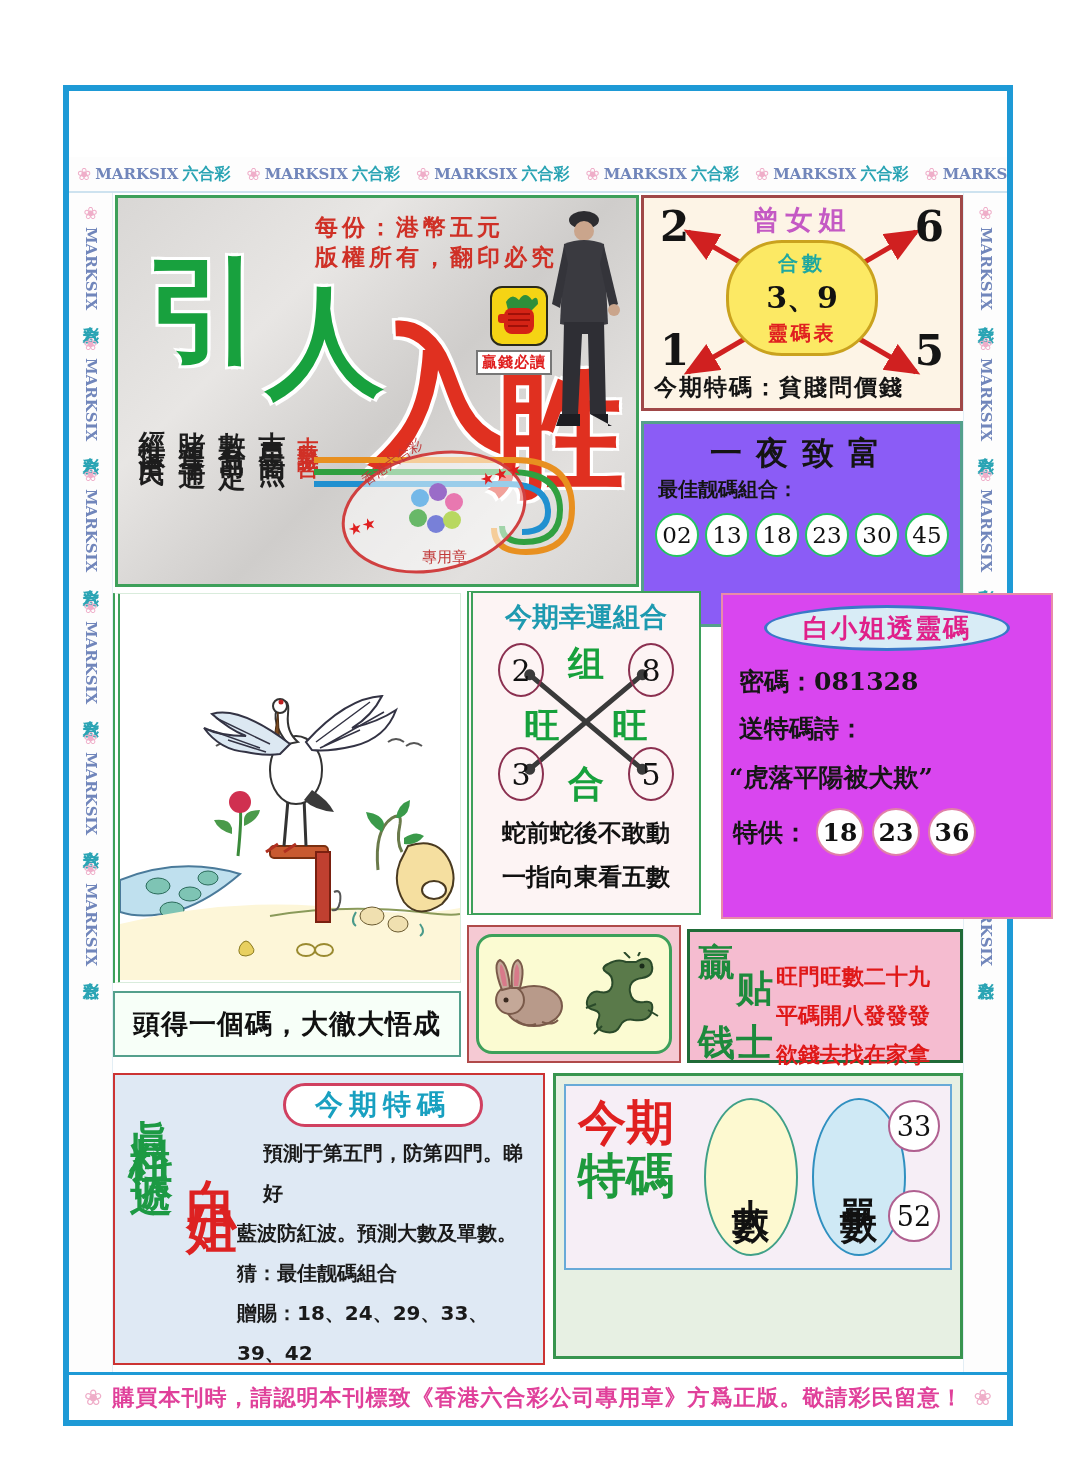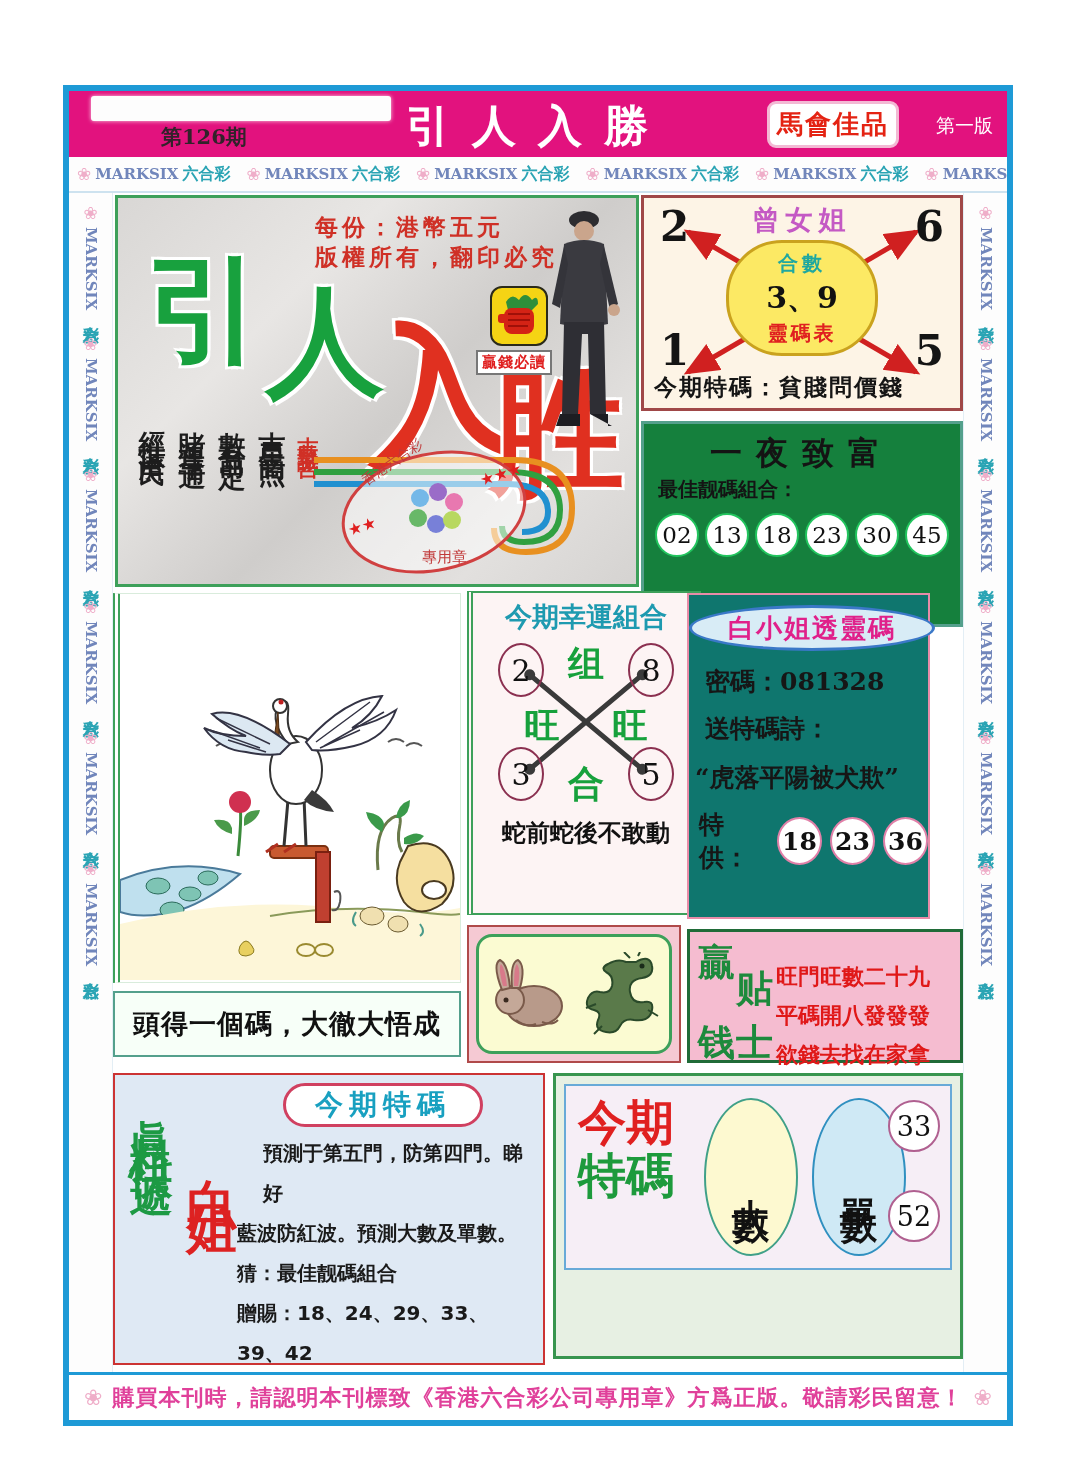--- a/index.html
+++ b/index.html
@@ -62,21 +62,21 @@
   .zn-num { position:absolute; color:#141414; font-size:42px; font-weight:bold; font-family:"DejaVu Serif", serif; line-height:1; }
   .zn-oval { position:absolute; left:50%; transform:translateX(-50%); top:42px; width:152px; height:116px;
              background:#fce964; border:3px solid #caa21e; border-radius:56px;
              display:flex; flex-direction:column; align-items:center; justify-content:center; gap:1px; }
   .zn-oval .t1 { color:#1fa8a0; font-size:20px; font-weight:bold; letter-spacing:4px; }
   .zn-oval .t2 { color:#111; font-size:30px; font-weight:bold; font-family:"DejaVu Serif", serif; }
   .zn-oval .t3 { color:#e02020; font-size:20px; font-weight:bold; letter-spacing:3px; }
   .zn-special { position:absolute; left:10px; bottom:5px; color:#151515; font-size:23px; font-weight:bold; font-family:"DejaVu Serif", serif; letter-spacing:2px; }
 
   
-  .yiye { left:528px; top:228px; width:322px; height:206px; background:#15803d; border:3px solid #54a08c; }
+  .yiye { left:528px; top:228px; width:322px; height:206px; background:#8b5cf6; border:3px solid #54a08c; }
   .yy-title { text-align:center; margin-top:8px; color:#141414; font-size:32px; font-weight:bold; letter-spacing:14px; font-family:"DejaVu Serif", serif; }
   .yy-sub { margin:0 0 0 14px; color:#141414; font-size:20px; font-weight:bold; font-family:"DejaVu Serif", serif; }
   .yy-nums { display:flex; justify-content:space-around; padding:0 8px; margin-top:10px; }
   .numcircle { width:44px; height:44px; border:2px solid #22c55e; border-radius:50%; background:#fff;
                display:flex; align-items:center; justify-content:center; font-size:23px; font-family:"DejaVu Serif", serif; color:#111; }
 
   
   .crane { left:0; top:400px; width:348px; height:390px; background:#fff; border:1px solid #d9ecdc; border-left:7px double #3da05a; }
   
   .caption { left:0; top:798px; width:348px; height:66px; background:#f7fff8; border:2px solid #54a08c;
@@ -94,21 +94,21 @@
   .lk-num { position:absolute; width:46px; height:54px; border:2px solid #8b3050; border-radius:50%; background:transparent;
             display:flex; align-items:center; justify-content:center; color:#111; font-size:30px; font-family:"DejaVu Serif", serif; }
   .lk-ch { position:absolute; color:#17a13c; font-size:36px; font-weight:bold; font-family:"DejaVu Serif", serif; line-height:1; }
   .lk-text { margin-top:10px; text-align:center; color:#111; font-size:24px; font-weight:bold; font-family:"DejaVu Serif", serif; line-height:44px; white-space:nowrap; }
 
   
   .rabbit { left:354px; top:732px; width:214px; height:138px; background:#f5c9d3; border:2px solid #b04a4a; padding:7px; }
   .rabbit-inner { width:100%; height:100%; background:#fbfbd2; border:3px solid #3da05a; border-radius:16px; display:flex; align-items:center; justify-content:space-around; }
 
   
-  .bai { left:574px; top:400px; width:243px; height:326px; background:#0f766e; border:2px solid #e88ca8; }
+  .bai { left:608px; top:400px; width:332px; height:326px; background:#d946ef; border:2px solid #e88ca8; }
   .bai-oval { margin:10px auto 0; width:246px; height:46px; background:#d8ecf6; border:3px solid #3a78c8; border-radius:50%;
               display:flex; align-items:center; justify-content:center; color:#e0208a; font-size:26px; font-weight:bold; letter-spacing:2px; font-family:"DejaVu Serif", serif; }
   .bai-line { margin:14px 0 0 16px; color:#161616; font-size:25px; font-weight:bold; font-family:"DejaVu Serif", serif; }
   .bai-poem { margin:16px 0 0 6px; color:#161616; font-size:25px; font-weight:bold; font-family:"DejaVu Serif", serif; white-space:nowrap; }
   .bai-special { display:flex; align-items:center; gap:8px; margin:14px 0 0 10px; color:#161616; font-size:25px; font-weight:bold; font-family:"DejaVu Serif", serif; }
   .pinkcircle { width:48px; height:48px; border:2px solid #e080a8; border-radius:50%; background:#fff;
                 display:flex; align-items:center; justify-content:center; color:#111; font-size:25px; font-family:"DejaVu Serif", serif; }
 
   
   .tips { left:574px; top:736px; width:276px; height:134px; background:#f5bcd0; border:3px solid #206b38; display:flex; }
@@ -150,27 +150,20 @@
             display:flex; align-items:center; justify-content:center; gap:10px; }
   .notice .txt { color:#e0409a; font-size:22px; font-weight:bold; letter-spacing:1px; font-family:"DejaVu Serif", serif; white-space:nowrap; }
   .notice .mk-flower { font-size:22px; }
 </style>
 </head>
 <body>
 
 <div id="screen">
   <div class="frame">
 
-    <div class="header">
-      <div class="redacted"></div>
-      <div class="issue">第126期</div>
-      <div class="main-title">引人入勝</div>
-      <div class="mahui">馬會佳品</div>
-      <div class="edition">第一版</div>
-    </div>
 
     <div class="strip-top">
       <span class="mk-unit">
         <span class="mk-flower">❀</span>
         <span class="mk-name">MARKSIX</span>
         <span class="mk-lhc">六合彩</span>
       </span>
     <span class="mk-unit">
         <span class="mk-flower">❀</span>
         <span class="mk-name">MARKSIX</span>
@@ -411,20 +404,21 @@
           <div class="lk-num" style="right:0; top:0">8</div>
           <div class="lk-num" style="left:0; bottom:0">3</div>
           <div class="lk-num" style="right:0; bottom:0">5</div>
           <div class="lk-ch" style="left:50%; top:2px; transform:translateX(-50%)">组</div>
           <div class="lk-ch" style="left:26px; top:52%; transform:translateY(-50%)">旺</div>
           <div class="lk-ch" style="right:26px; top:52%; transform:translateY(-50%)">旺</div>
           <div class="lk-ch" style="left:50%; bottom:0; transform:translateX(-50%)">合</div>
         </div>
         <div class="lk-text">
           <div>蛇前蛇後不敢動</div>
+          <div>一指向東看五數</div>
         </div>
       </div>
 
       <div class="panel rabbit">
         <div class="rabbit-inner">
           <svg width="84" height="76" viewBox="0 0 84 76">
             <ellipse cx="48" cy="50" rx="28" ry="20" fill="#b89a8a" stroke="#7a5a4a" stroke-width="2"></ellipse>
             <circle cx="24" cy="44" r="14" fill="#c4a898" stroke="#7a5a4a" stroke-width="2"></circle>
             <path d="M16 34 Q6 8 14 4 Q22 8 24 32 Z" fill="#c4a898" stroke="#7a5a4a" stroke-width="2"></path>
             <path d="M26 32 Q24 6 32 4 Q40 10 34 32 Z" fill="#c4a898" stroke="#7a5a4a" stroke-width="2"></path>

